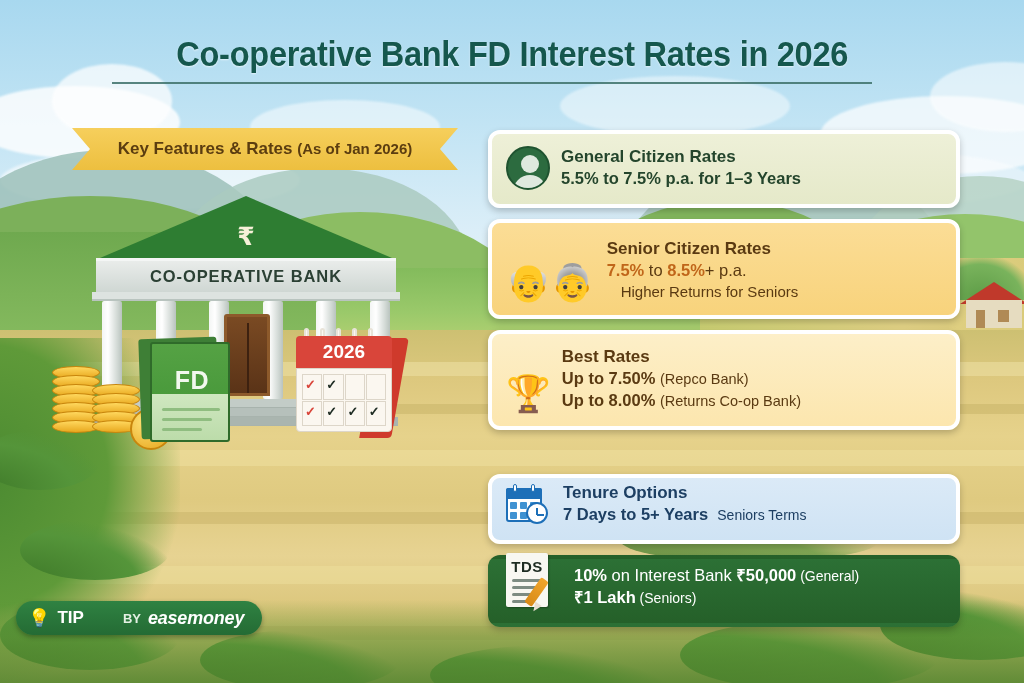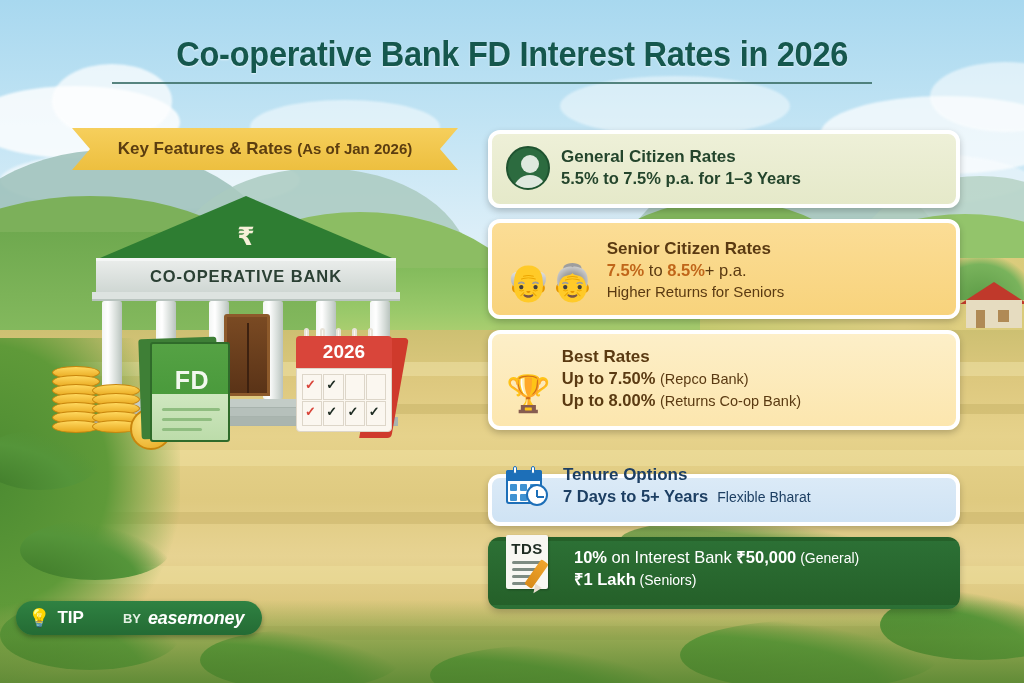--- a/index.html
+++ b/index.html
@@ -246,26 +246,26 @@
     display:flex; align-items:flex-end; gap:11px;
     padding:14px 14px;
     border:4px solid #ffffff;
     box-shadow:0 3px 7px rgba(0,0,0,.22);
   }
   .card .txt { flex:1; min-width:0; }
 
   .card-1 { background:linear-gradient(#eef0d8,#e5e9c9); height:78px; }
   .card-2 { background:linear-gradient(#fbdd96,#f8d37c); height:100px; }
   .card-3 { background:linear-gradient(#fdefc8,#fce6ae); height:100px; }
-  .card-4 { background:linear-gradient(#dbeaf7,#cfe3f4); height:52px;margin-top:44px; }
+  .card-4 { background:linear-gradient(#dbeaf7,#cfe3f4); height:70px;margin-top:44px; }
   .card-5 { background:linear-gradient(#2c7035,#256029); height:72px; border-color:transparent;gap:20px; }
 
   .c-title { font-weight:bold; font-size:17px; line-height:1.22; }
   .c-line  { font-weight:bold; font-size:16.5px; line-height:1.33; }
-  .c-sub   { font-size:15px; line-height:1.3; }
+  .c-sub   { font-size:15px; line-height:1.3;margin-left:14px; }
   .lt { font-weight:normal; }
 
   .t-green { color:#24452c; }
   .t-brown { color:#5a3a12; }
   .t-orange{ color:#c0661a; }
   .t-navy  { color:#1d3f63; }
   .t-white { color:#ffffff; }
   .sm { font-size:14px; font-weight:normal; }
   .sm-b { font-size:14.5px; font-weight:normal; }
 
@@ -540,21 +540,21 @@
         <div class="clock">
             <div class="hand h1"></div>
             <div class="hand h2"></div>
           </div>
       </div>
     </div>
     <div class="txt">
       <div class="c-title t-navy">Tenure Options</div>
       <div class="c-line t-navy">
         <span>7 Days to 5+ Years</span>
-        &nbsp;<span class="sm">Flexible Bharat</span>
+        &nbsp;<span class="sm">Seniors Terms</span>
       </div>
     </div>
   </div>
 
   <div class="card card-5">
     <div class="ic">
       <div class="tds-ic">
         <div class="paper"></div>
         <div class="tlabel">TDS</div>
         <div class="tline" style="top:26px; width:30px;"></div>

